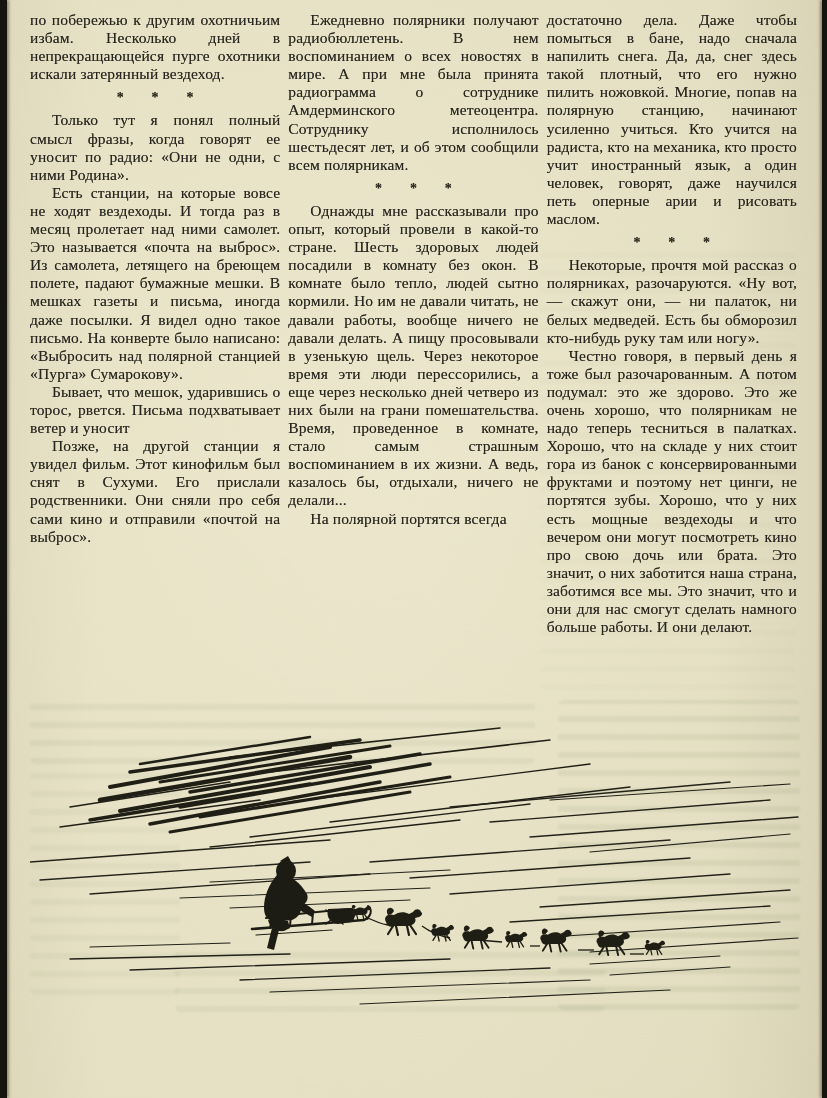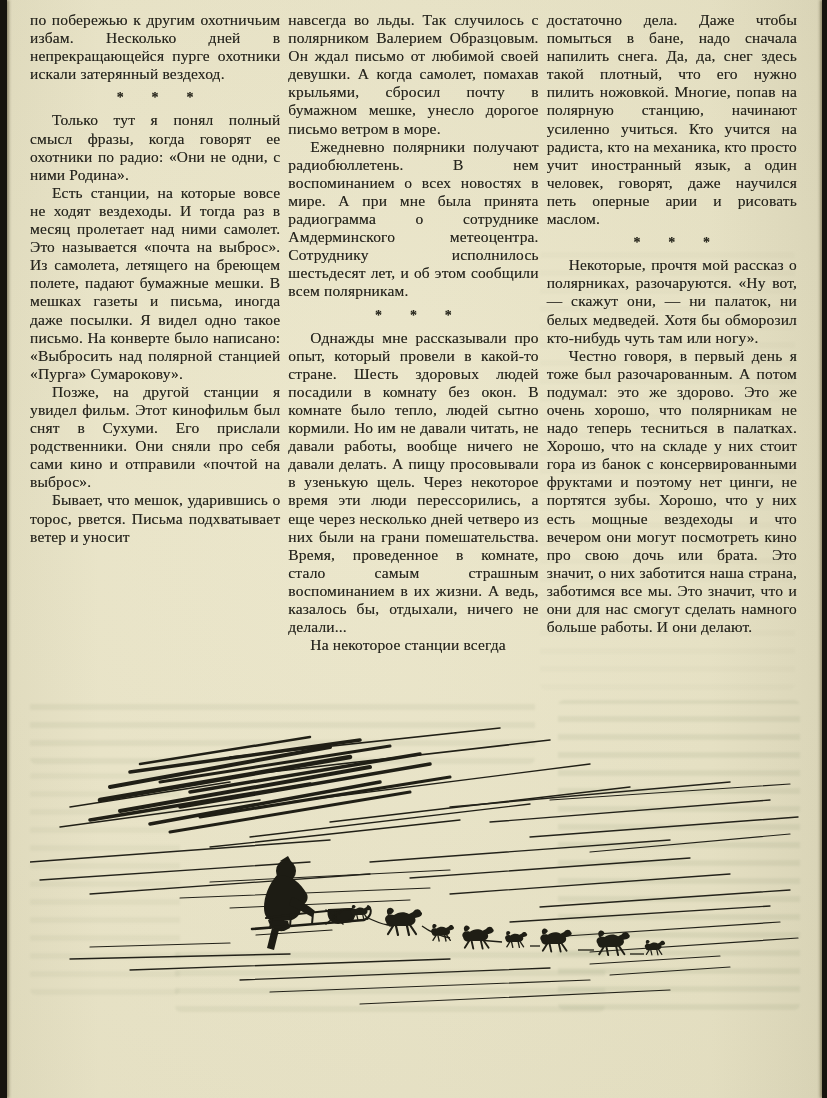--- a/index.html
+++ b/index.html
@@ -61,36 +61,35 @@
   <div class="bleed b1"></div>
   <div class="bleed b2"></div>
   <div class="bleed b3"></div>
   <div class="bleed b4"></div>
   <div class="bleed b5"></div>
 
   <div class="columns">
     <div class="col">
         <p class="para noindent">по побережью к другим охотничьим избам. Несколько дней в непрекращающейся пурге охотники искали затерянный вездеход.</p>
         <div class="sep">*  *  *</div>
-        <p class="para">Только тут я понял полный смысл фразы, когда говорят ее охотники по радио: «Они не одни, с ними Родина».</p>
+        <p class="para">Только тут я понял полный смысл фразы, когда говорят ее уносит по радио: «Они не одни, с ними Родина».</p>
         <p class="para">Есть станции, на которые вовсе не ходят вездеходы. И тогда раз в месяц пролетает над ними самолет. Это называется «почта на выброс». Из самолета, летящего на бреющем полете, падают бумажные мешки. В мешках газеты и письма, иногда даже посылки. Я видел одно такое письмо. На конверте было написано: «Выбросить над полярной станцией «Пурга» Сумарокову».</p>
+        <p class="para">Бывает, что мешок, ударившись о торос, рвется. Письма подхватывает ветер и уносит</p>
         <p class="para">Позже, на другой станции я увидел фильм. Этот кинофильм был снят в Сухуми. Его прислали родственники. Они сняли про себя сами кино и отправили «почтой на выброс».</p>
-        <p class="para">Бывает, что мешок, ударившись о торос, рвется. Письма подхватывает ветер и уносит</p>
       </div>
     <div class="col">
-        <p class="para noindent">навсегда во льды. Так случилось с полярником Валерием Образцовым. Он ждал письмо от любимой своей девушки. А когда самолет, помахав крыльями, сбросил почту в бумажном мешке, унесло дорогое письмо ветром в море.</p>
         <p class="para">Ежедневно полярники получают радиобюллетень. В нем воспоминанием о всех новостях в мире. А при мне была принята радиограмма о сотруднике Амдерминского метеоцентра. Сотруднику исполнилось шестьдесят лет, и об этом сообщили всем полярникам.</p>
         <div class="sep">*  *  *</div>
         <p class="para">Однажды мне рассказывали про опыт, который провели в какой-то стране. Шесть здоровых людей посадили в комнату без окон. В комнате было тепло, людей сытно кормили. Но им не давали читать, не давали работы, вообще ничего не давали делать. А пищу просовывали в узенькую щель. Через некоторое время эти люди перессорились, а еще через несколько дней четверо из них были на грани помешательства. Время, проведенное в комнате, стало самым страшным воспоминанием в их жизни. А ведь, казалось бы, отдыхали, ничего не делали...</p>
-        <p class="para">На некоторое станции всегда</p>
+        <p class="para">На полярной портятся всегда</p>
       </div>
     <div class="col">
         <p class="para noindent">достаточно дела. Даже чтобы помыться в бане, надо сначала напилить снега. Да, да, снег здесь такой плотный, что его нужно пилить ножовкой. Многие, попав на полярную станцию, начинают усиленно учиться. Кто учится на радиста, кто на механика, кто просто учит иностранный язык, а один человек, говорят, даже научился петь оперные арии и рисовать маслом.</p>
         <div class="sep">*  *  *</div>
-        <p class="para">Некоторые, прочтя мой рассказ о полярниках, разочаруются. «Ну вот, — скажут они, — ни палаток, ни белых медведей. Хотя бы обморозил кто-нибудь чуть там или ногу».</p>
+        <p class="para">Некоторые, прочтя мой рассказ о полярниках, разочаруются. «Ну вот, — скажут они, — ни палаток, ни белых медведей. Есть бы обморозил кто-нибудь руку там или ногу».</p>
         <p class="para">Честно говоря, в первый день я тоже был разочарованным. А потом подумал: это же здорово. Это же очень хорошо, что полярникам не надо теперь тесниться в палатках. Хорошо, что на складе у них стоит гора из банок с консервированными фруктами и поэтому нет цинги, не портятся зубы. Хорошо, что у них есть мощные вездеходы и что вечером они могут посмотреть кино про свою дочь или брата. Это значит, о них заботится наша страна, заботимся все мы. Это значит, что и они для нас смогут сделать намного больше работы. И они делают.</p>
       </div>
   </div>
 
   <div class="illus" title="Ink sketch: a hooded figure rides a low dog sled pulled by a team of sled dogs running right through blowing snow streaks">
     <svg viewBox="0 0 770 310" xmlns="http://www.w3.org/2000/svg">
       <defs>
         <g id="dog">
           <path fill="#1f1e15" d="M6,16 C3,11 8,7 14,9 C18,6 24,5 29,8 L33,6 C36,2 40,3 41,6 C43,7 42,10 39,11 L35,12 C37,16 33,20 27,20 L15,20 C10,22 7,20 6,16 Z"></path>
           <path fill="#1f1e15" d="M8,9 C4,2 12,-1 14,5 C12,8 10,9 8,9 Z"></path>

